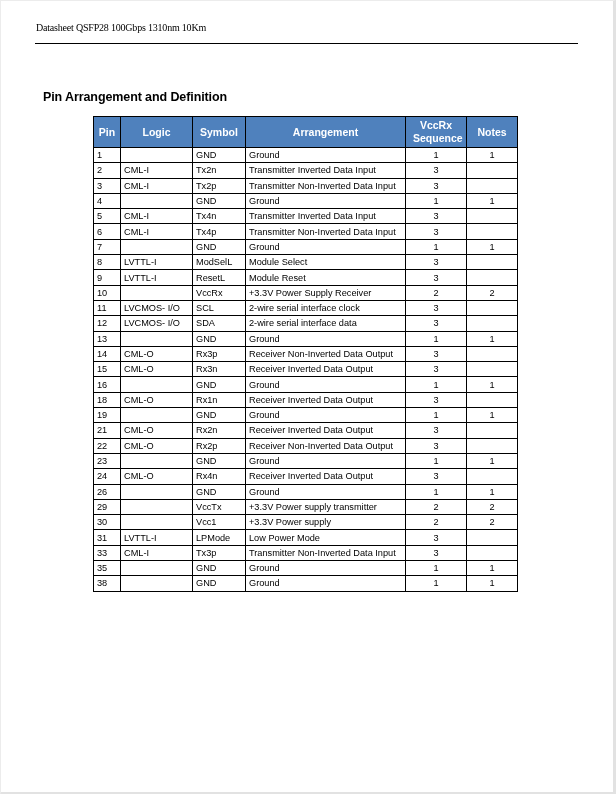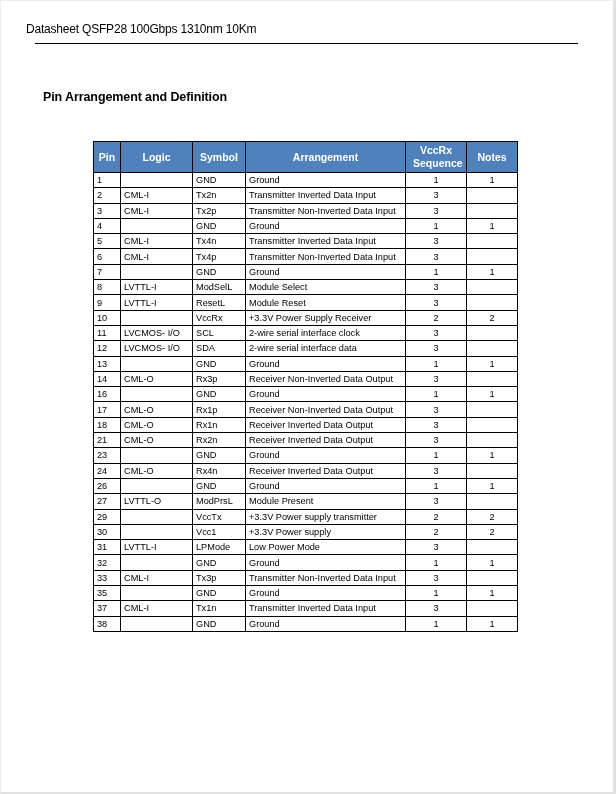--- a/index.html
+++ b/index.html
@@ -7,32 +7,32 @@
     width: 616px; height: 794px; position: relative; overflow: hidden;
     background: #ffffff; font-family: "Liberation Sans", sans-serif; color: #000;
   }
   .page-border {
     position: absolute; left: 0; top: 0; width: 612px; height: 791px;
     border-right: 3px solid #e2e2e2; border-bottom: 3px solid #e2e2e2;
     border-left: 1px solid #ececec; border-top: 1px solid #ececec;
     box-sizing: content-box;
   }
   .doc-header {
-    position: absolute; left: 26px; top: 22px; font-size: 12px; letter-spacing: -0.2px;
+    position: absolute; left: 36px; top: 22px; font-size: 10px; letter-spacing: -0.2px; font-family: Liberation Serif, serif;
   }
   .header-rule {
     position: absolute; left: 35px; top: 43px; width: 543px; height: 0;
     border-top: 1.5px solid #000;
   }
   .section-title {
     position: absolute; left: 43px; top: 90px; font-size: 12.5px; font-weight: bold;
     letter-spacing: -0.1px;
   }
   table.pins {
-    position: absolute; left: 93px; top: 141px; border-collapse: collapse;
+    position: absolute; left: 93px; top: 116px; border-collapse: collapse;
     font-size: 9.2px; table-layout: fixed; border-radius: 12px;
   }
   table.pins th {
     background: #4f81bd; color: #ffffff; font-weight: bold; font-size: 10.5px;
     height: 30px; padding: 0 2px; border: 1px solid #000; line-height: 13px;
     text-align: center;
   }
   table.pins td {
     height: 14.3px; padding: 0 0 0 3px; border: 1px solid #000;
     white-space: nowrap; overflow: hidden; line-height: 14px;
@@ -181,52 +181,68 @@
       </tr>
       <tr>
         <td>14</td>
         <td>CML-O</td>
         <td>Rx3p</td>
         <td>Receiver Non-Inverted Data Output</td>
         <td class="c">3</td>
         <td class="c"></td>
       </tr>
       <tr>
+        <td>15</td>
+        <td>CML-O</td>
+        <td>Rx3n</td>
+        <td>Receiver Inverted Data Output</td>
+        <td class="c">3</td>
+        <td class="c"></td>
+      </tr>
+      <tr>
         <td>16</td>
         <td></td>
         <td>GND</td>
         <td>Ground</td>
         <td class="c">1</td>
         <td class="c">1</td>
-      </tr>
-      <tr>
-        <td>17</td>
-        <td>CML-O</td>
-        <td>Rx1p</td>
-        <td>Receiver Non-Inverted Data Output</td>
-        <td class="c">3</td>
-        <td class="c"></td>
       </tr>
       <tr>
         <td>18</td>
         <td>CML-O</td>
         <td>Rx1n</td>
         <td>Receiver Inverted Data Output</td>
         <td class="c">3</td>
         <td class="c"></td>
       </tr>
       <tr>
+        <td>19</td>
+        <td></td>
+        <td>GND</td>
+        <td>Ground</td>
+        <td class="c">1</td>
+        <td class="c">1</td>
+      </tr>
+      <tr>
         <td>21</td>
         <td>CML-O</td>
         <td>Rx2n</td>
         <td>Receiver Inverted Data Output</td>
         <td class="c">3</td>
         <td class="c"></td>
       </tr>
       <tr>
+        <td>22</td>
+        <td>CML-O</td>
+        <td>Rx2p</td>
+        <td>Receiver Non-Inverted Data Output</td>
+        <td class="c">3</td>
+        <td class="c"></td>
+      </tr>
+      <tr>
         <td>23</td>
         <td></td>
         <td>GND</td>
         <td>Ground</td>
         <td class="c">1</td>
         <td class="c">1</td>
       </tr>
       <tr>
         <td>24</td>
         <td>CML-O</td>
@@ -235,28 +251,20 @@
         <td class="c">3</td>
         <td class="c"></td>
       </tr>
       <tr>
         <td>26</td>
         <td></td>
         <td>GND</td>
         <td>Ground</td>
         <td class="c">1</td>
         <td class="c">1</td>
-      </tr>
-      <tr>
-        <td>27</td>
-        <td>LVTTL-O</td>
-        <td>ModPrsL</td>
-        <td>Module Present</td>
-        <td class="c">3</td>
-        <td class="c"></td>
       </tr>
       <tr>
         <td>29</td>
         <td></td>
         <td>VccTx</td>
         <td>+3.3V Power supply transmitter</td>
         <td class="c">2</td>
         <td class="c">2</td>
       </tr>
       <tr>
@@ -269,52 +277,36 @@
       </tr>
       <tr>
         <td>31</td>
         <td>LVTTL-I</td>
         <td>LPMode</td>
         <td>Low Power Mode</td>
         <td class="c">3</td>
         <td class="c"></td>
       </tr>
       <tr>
-        <td>32</td>
-        <td></td>
-        <td>GND</td>
-        <td>Ground</td>
-        <td class="c">1</td>
-        <td class="c">1</td>
-      </tr>
-      <tr>
         <td>33</td>
         <td>CML-I</td>
         <td>Tx3p</td>
         <td>Transmitter Non-Inverted Data Input</td>
         <td class="c">3</td>
         <td class="c"></td>
       </tr>
       <tr>
         <td>35</td>
         <td></td>
         <td>GND</td>
         <td>Ground</td>
         <td class="c">1</td>
         <td class="c">1</td>
       </tr>
       <tr>
-        <td>37</td>
-        <td>CML-I</td>
-        <td>Tx1n</td>
-        <td>Transmitter Inverted Data Input</td>
-        <td class="c">3</td>
-        <td class="c"></td>
-      </tr>
-      <tr>
         <td>38</td>
         <td></td>
         <td>GND</td>
         <td>Ground</td>
         <td class="c">1</td>
         <td class="c">1</td>
       </tr>
     </tbody>
 </table>
 

